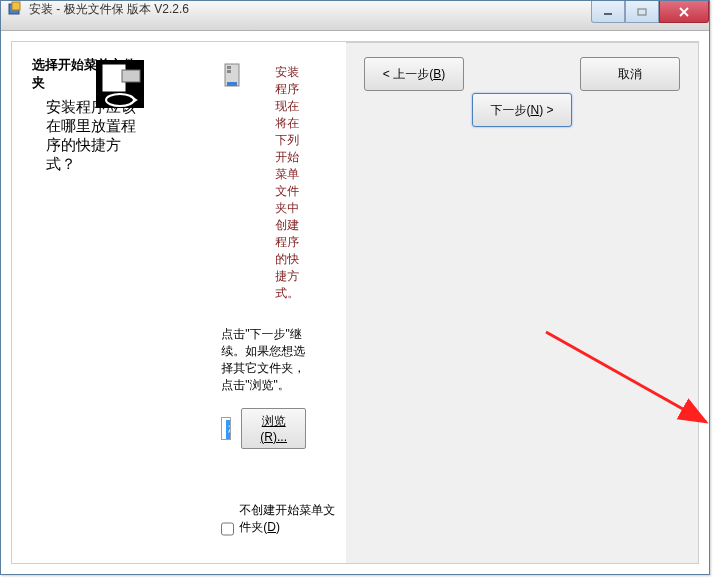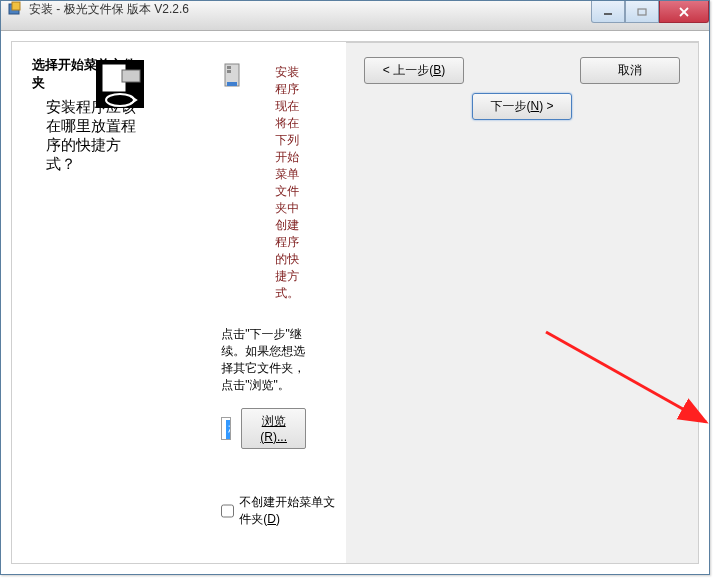--- a/index.html
+++ b/index.html
@@ -155,38 +155,38 @@
       padding: 0 10px;
       border: 1px solid #8a8a8a;
       background: linear-gradient(to bottom, #f8f8f8, #e0e0e0);
       font-size: 12px;
       cursor: pointer;
       font-family: inherit;
       border-radius: 2px;
     }
     .checkbox-row {
       position: absolute;
-      bottom: 35px;
+      bottom: 27px;
       left: 55px;
       display: flex;
-      align-items: center;
+      align-items: flex-end;
       gap: 5px;
     }
     .checkbox-row input { width: 14px; height: 14px; }
     .checkbox-row label { font-size: 12px; }
     .footer-section {
       border-top: 1px solid #cfcfcf;
       padding: 14px 18px;
       display: flex;
       justify-content: flex-end;
       gap: 8px;
       background: #f0f0f0;
     }
     .footer-btn {
-      height: 27px;
+      height: 34px;
       min-width: 100px;
       padding: 0 12px;
       border: 1px solid #8a8a8a;
       background: linear-gradient(to bottom, #f8f8f8, #e0e0e0);
       font-size: 12px;
       cursor: pointer;
       font-family: inherit;
       border-radius: 3px;
     }
     .footer-btn.default {

